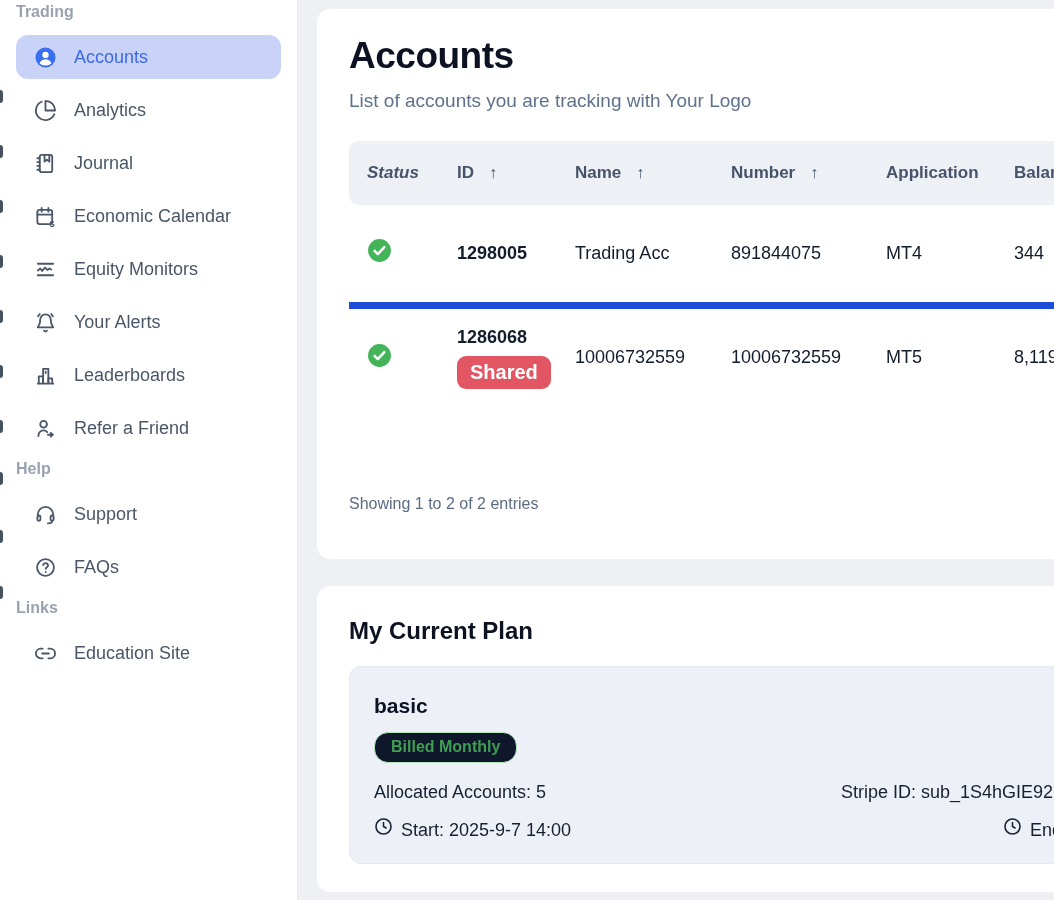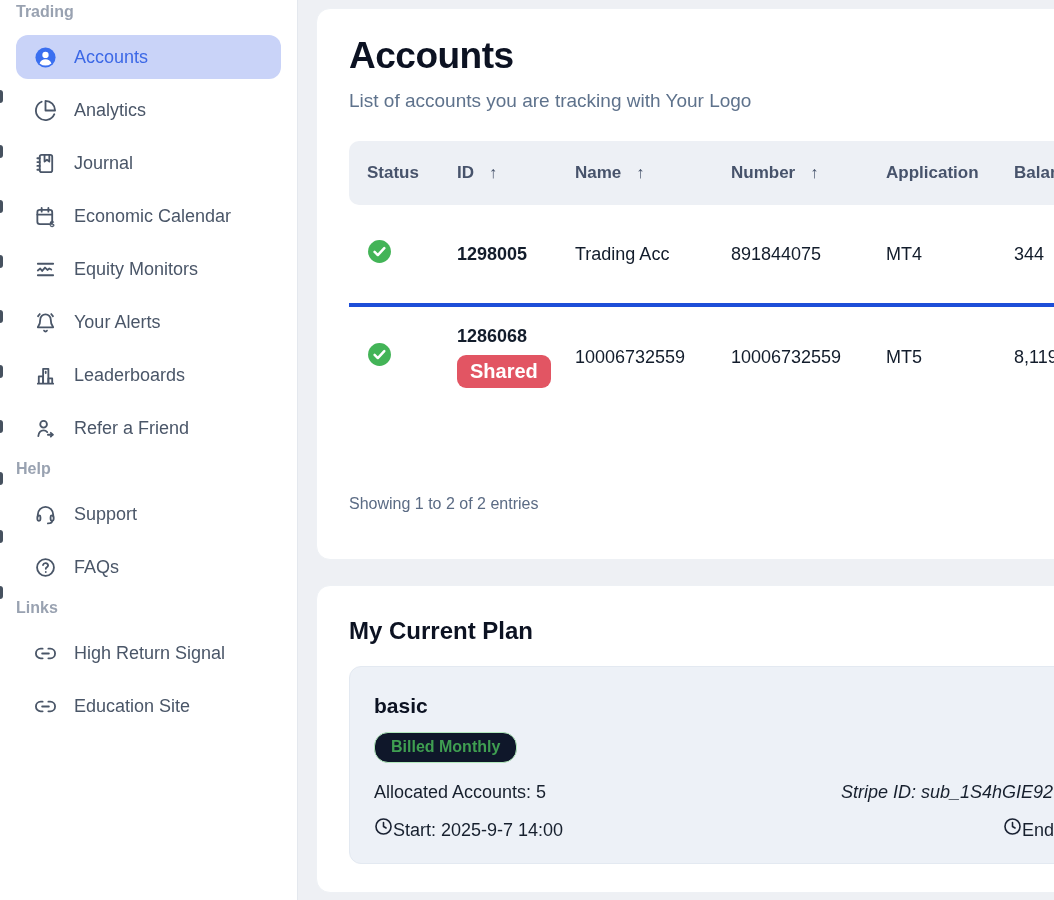--- a/index.html
+++ b/index.html
@@ -43,25 +43,25 @@
   .card1 { height:552px; padding:26px 32px 0; }
   .page-title { font-size:37px; font-weight:800; color:#0c1222; margin:0; line-height:42px; letter-spacing:-0.5px; }
   .page-subtitle { font-size:19px; color:#5e728c; margin-top:13px; line-height:22px; }
 
   table.accounts { border-collapse:collapse; table-layout:fixed; width:887px; margin-top:29px; }
   table.accounts th, table.accounts td { text-align:left; padding:0 0 0 18px; vertical-align:middle; }
   thead th {
     background:#edf0f5; height:64px; font-size:17px; font-weight:600;
     color:#47536b; white-space:nowrap; cursor:pointer;
   }
-  thead th:first-child { border-radius:10px 0 0 10px; }
+  thead th:first-child { border-radius:10px 0 0 10px;font-style:italic; }
   .sort-arrow { font-size:16px; color:#47536b; margin-left:15px; font-weight:400; }
   tbody td { font-size:18px; color:#121c2b; white-space:nowrap; }
   tr.row1 td { height:100px; }
-  tr.row2 td { height:102px; border-top:4px solid #1d4ed8; }
+  tr.row2 td { height:102px; border-top:7px solid #1d4ed8; }
   .cell-id { font-weight:700; }
   .badge-shared {
     display:inline-block; margin-top:8px; padding:6px 13px 7px;
     background:#e25563; color:#ffffff; font-size:20px; font-weight:700;
     border-radius:9px; line-height:1;
   }
   .table-footer { margin-top:88px; font-size:16px; color:#5b6b84; }
 
   .card2 { margin-top:25px; height:308px; padding:30px 32px; }
   .plan-title { font-size:24px; font-weight:800; color:#0c1222; margin:0; line-height:29px; }
@@ -72,23 +72,23 @@
   }
   .plan-name { font-size:21px; font-weight:800; color:#0c1222; line-height:25px; }
   .badge-billed {
     display:inline-block; margin-top:14px; padding:6px 16px 7px;
     background:#0f172a; border:1px solid #b2e8bc; color:#3f9e51;
     font-size:16px; font-weight:700; border-radius:14px; line-height:1;
   }
   .plan-row { position:relative; font-size:18px; color:#17202e; height:24px; line-height:24px; }
   .plan-row.r1 { margin-top:17px; }
   .plan-row.r2 { margin-top:13px; }
-  .plan-right1 { position:absolute; left:467px; top:0; white-space:nowrap;font-style:italic; }
+  .plan-right1 { position:absolute; left:467px; top:0; white-space:nowrap; }
   .plan-right2 { position:absolute; left:629px; top:0; white-space:nowrap; }
-  .with-clock { display:inline-flex; align-items:center; white-space:nowrap; }
+  .with-clock { display:inline-flex; align-items:center; gap:8px; white-space:nowrap; }
   .with-clock svg { flex:none; }
 </style>
 </head>
 <body>
 
 <div class="app">
 
   <nav class="sidebar">
 
     <div class="edge-mark" style="top:90px"></div>
@@ -214,30 +214,20 @@
           <circle cx="12" cy="12" r="8.8"></circle>
           <path d="M9.4 9.4a2.7 2.7 0 0 1 5.3.4c0 1.7-2.4 2.1-2.4 3.5"></path>
           <path d="M12.3 16.6v.2"></path>
         </svg>
       </span>
       <span>FAQs</span>
     </div>
 
     <div class="section-label mt2">Links</div>
 
-    <div class="nav-item">
-      <span class="nav-icon">
-        <svg width="23" height="23" viewBox="0 0 24 24" fill="none" stroke-width="1.9" stroke-linecap="round" stroke-linejoin="round">
-          <path d="M9 17H7A5 5 0 0 1 7 7h2"></path>
-            <path d="M15 7h2a5 5 0 1 1 0 10h-2"></path>
-            <path d="M8.5 12h7"></path>
-        </svg>
-      </span>
-      <span>High Return Signal</span>
-    </div>
 
     <div class="nav-item">
       <span class="nav-icon">
         <svg width="23" height="23" viewBox="0 0 24 24" fill="none" stroke-width="1.9" stroke-linecap="round" stroke-linejoin="round">
           <path d="M9 17H7A5 5 0 0 1 7 7h2"></path>
             <path d="M15 7h2a5 5 0 1 1 0 10h-2"></path>
             <path d="M8.5 12h7"></path>
         </svg>
       </span>
       <span>Education Site</span>

